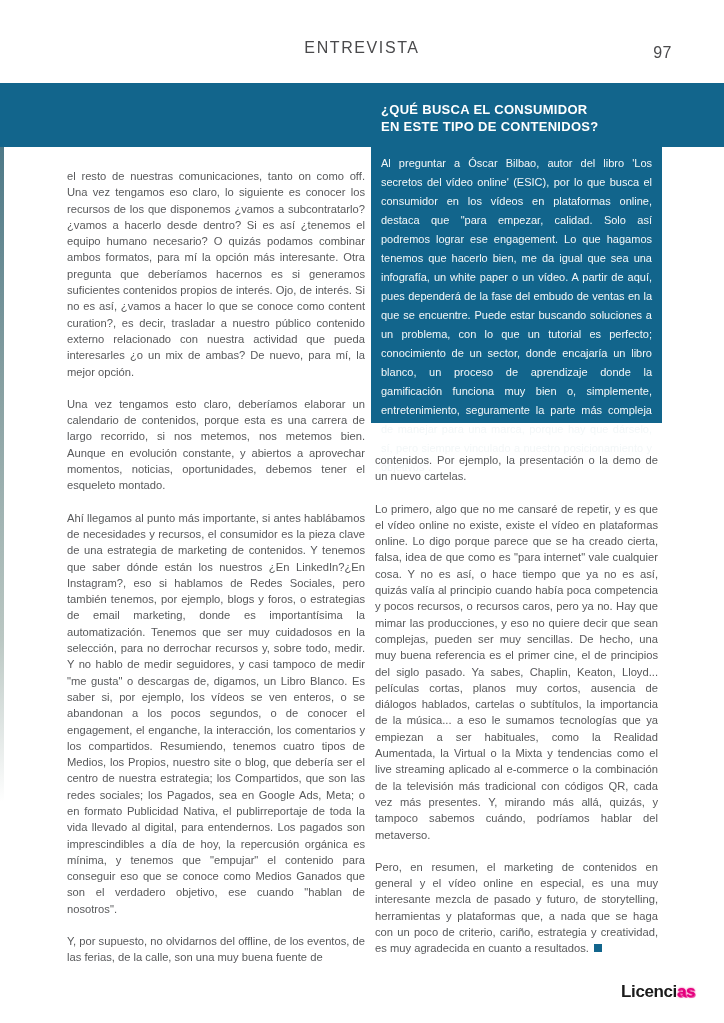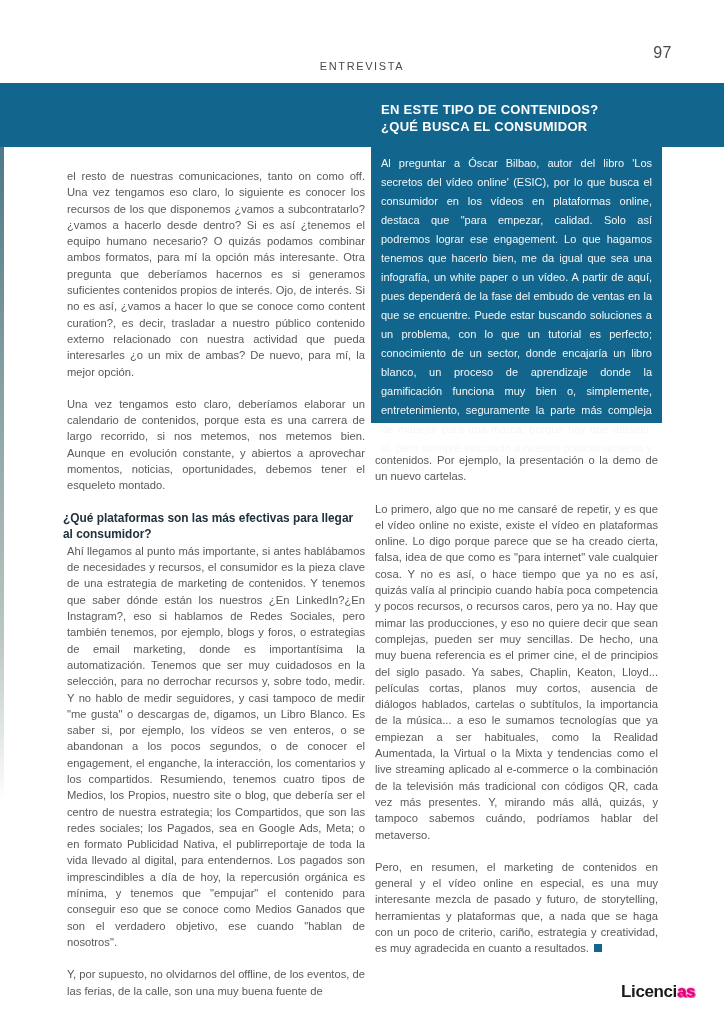--- a/index.html
+++ b/index.html
@@ -13,23 +13,23 @@
   *{margin:0;padding:0;box-sizing:border-box;}
   html,body{background:#ffffff;}
   body{
     position:relative;
     width:724px;height:1023px;
     overflow:hidden;
     font-family:"Liberation Sans", sans-serif;
     -webkit-font-smoothing:antialiased;
   }
   .running-head{
-    position:absolute;top:60px;left:0;width:724px;
+    position:absolute;top:39px;left:0;width:724px;
     text-align:center;
-    font-size:11px;letter-spacing:1.6px;
+    font-size:16px;letter-spacing:1.6px;
     color:var(--header_text);
   }
   .page-number{
     position:absolute;top:44px;right:52px;
     font-size:16px;letter-spacing:.5px;
     color:var(--header_text);
   }
   .top-band{
     position:absolute;top:83px;left:0;
     width:724px;height:64px;
@@ -96,30 +96,29 @@
 
 <div class="running-head">ENTREVISTA</div>
 <div class="page-number">97</div>
 
 <div class="top-band"></div>
 
 <div class="page-edge-shadow"></div>
 
 <div class="feature-box">
   <div class="feature-box-title">
+    <div>¿QUÉ BUSCA EL CONSUMIDOR</div>
     <div>EN ESTE TIPO DE CONTENIDOS?</div>
-    <div>¿QUÉ BUSCA EL CONSUMIDOR</div>
   </div>
   <div class="feature-box-body">Al preguntar a Óscar Bilbao, autor del libro 'Los secretos del vídeo online' (ESIC), por lo que busca el consumidor en los vídeos en plataformas online, destaca que "para empezar, calidad. Solo así podremos lograr ese engagement. Lo que hagamos tenemos que hacerlo bien, me da igual que sea una infografía, un white paper o un vídeo. A partir de aquí, pues dependerá de la fase del embudo de ventas en la que se encuentre. Puede estar buscando soluciones a un problema, con lo que un tutorial es perfecto; conocimiento de un sector, donde encajaría un libro blanco, un proceso de aprendizaje donde la gamificación funciona muy bien o, simplemente, entretenimiento, seguramente la parte más compleja de manejar para una marca, porque hay que dárselo, sí, pero siempre vinculado a nuestro posicionamiento y objetivos".</div>
 </div>
 
 <div class="col col-left">
   <p class="para">el resto de nuestras comunicaciones, tanto on como off. Una vez tengamos eso claro, lo siguiente es conocer los recursos de los que disponemos ¿vamos a subcontratarlo? ¿vamos a hacerlo desde dentro? Si es así ¿tenemos el equipo humano necesario? O quizás podamos combinar ambos formatos, para mí la opción más interesante. Otra pregunta que deberíamos hacernos es si generamos suficientes contenidos propios de interés. Ojo, de interés. Si no es así, ¿vamos a hacer lo que se conoce como content curation?, es decir, trasladar a nuestro público contenido externo relacionado con nuestra actividad que pueda interesarles ¿o un mix de ambas? De nuevo, para mí, la mejor opción.</p>
   <p class="para">Una vez tengamos esto claro, deberíamos elaborar un calendario de contenidos, porque esta es una carrera de largo recorrido, si nos metemos, nos metemos bien. Aunque en evolución constante, y abiertos a aprovechar momentos, noticias, oportunidades, debemos tener el esqueleto montado.</p>
-  <h3 class="question">¿Qué plataformas son las más efectivas para llegar al consumidor?</h3>
   <p class="para">Ahí llegamos al punto más importante, si antes hablábamos de necesidades y recursos, el consumidor es la pieza clave de una estrategia de marketing de contenidos. Y tenemos que saber dónde están los nuestros ¿En LinkedIn?¿En Instagram?, eso si hablamos de Redes Sociales, pero también tenemos, por ejemplo, blogs y foros, o estrategias de email marketing, donde es importantísima la automatización. Tenemos que ser muy cuidadosos en la selección, para no derrochar recursos y, sobre todo, medir. Y no hablo de medir seguidores, y casi tampoco de medir "me gusta" o descargas de, digamos, un Libro Blanco. Es saber si, por ejemplo, los vídeos se ven enteros, o se abandonan a los pocos segundos, o de conocer el engagement, el enganche, la interacción, los comentarios y los compartidos. Resumiendo, tenemos cuatro tipos de Medios, los Propios, nuestro site o blog, que debería ser el centro de nuestra estrategia; los Compartidos, que son las redes sociales; los Pagados, sea en Google Ads, Meta; o en formato Publicidad Nativa, el publirreportaje de toda la vida llevado al digital, para entendernos. Los pagados son imprescindibles a día de hoy, la repercusión orgánica es mínima, y tenemos que "empujar" el contenido para conseguir eso que se conoce como Medios Ganados que son el verdadero objetivo, ese cuando "hablan de nosotros".</p>
   <p class="para">Y, por supuesto, no olvidarnos del offline, de los eventos, de las ferias, de la calle, son una muy buena fuente de</p>
 </div>
 
 <div class="col col-right">
   <p class="para">contenidos. Por ejemplo, la presentación o la demo de un nuevo cartelas.</p>
   <p class="para">Lo primero, algo que no me cansaré de repetir, y es que el vídeo online no existe, existe el vídeo en plataformas online. Lo digo porque parece que se ha creado cierta, falsa, idea de que como es "para internet" vale cualquier cosa. Y no es así, o hace tiempo que ya no es así, quizás valía al principio cuando había poca competencia y pocos recursos, o recursos caros, pero ya no. Hay que mimar las producciones, y eso no quiere decir que sean complejas, pueden ser muy sencillas. De hecho, una muy buena referencia es el primer cine, el de principios del siglo pasado. Ya sabes, Chaplin, Keaton, Lloyd... películas cortas, planos muy cortos, ausencia de diálogos hablados, cartelas o subtítulos, la importancia de la música... a eso le sumamos tecnologías que ya empiezan a ser habituales, como la Realidad Aumentada, la Virtual o la Mixta y tendencias como el live streaming aplicado al e-commerce o la combinación de la televisión más tradicional con códigos QR, cada vez más presentes. Y, mirando más allá, quizás, y tampoco sabemos cuándo, podríamos hablar del metaverso.</p>
   <p class="para"><span>Pero, en resumen, el marketing de contenidos en general y el vídeo online en especial, es una muy interesante mezcla de pasado y futuro, de storytelling, herramientas y plataformas que, a nada que se haga con un poco de criterio, cariño, estrategia y creatividad, es muy agradecida en cuanto a resultados.</span><span class="end-mark"></span></p>
 </div>
 

